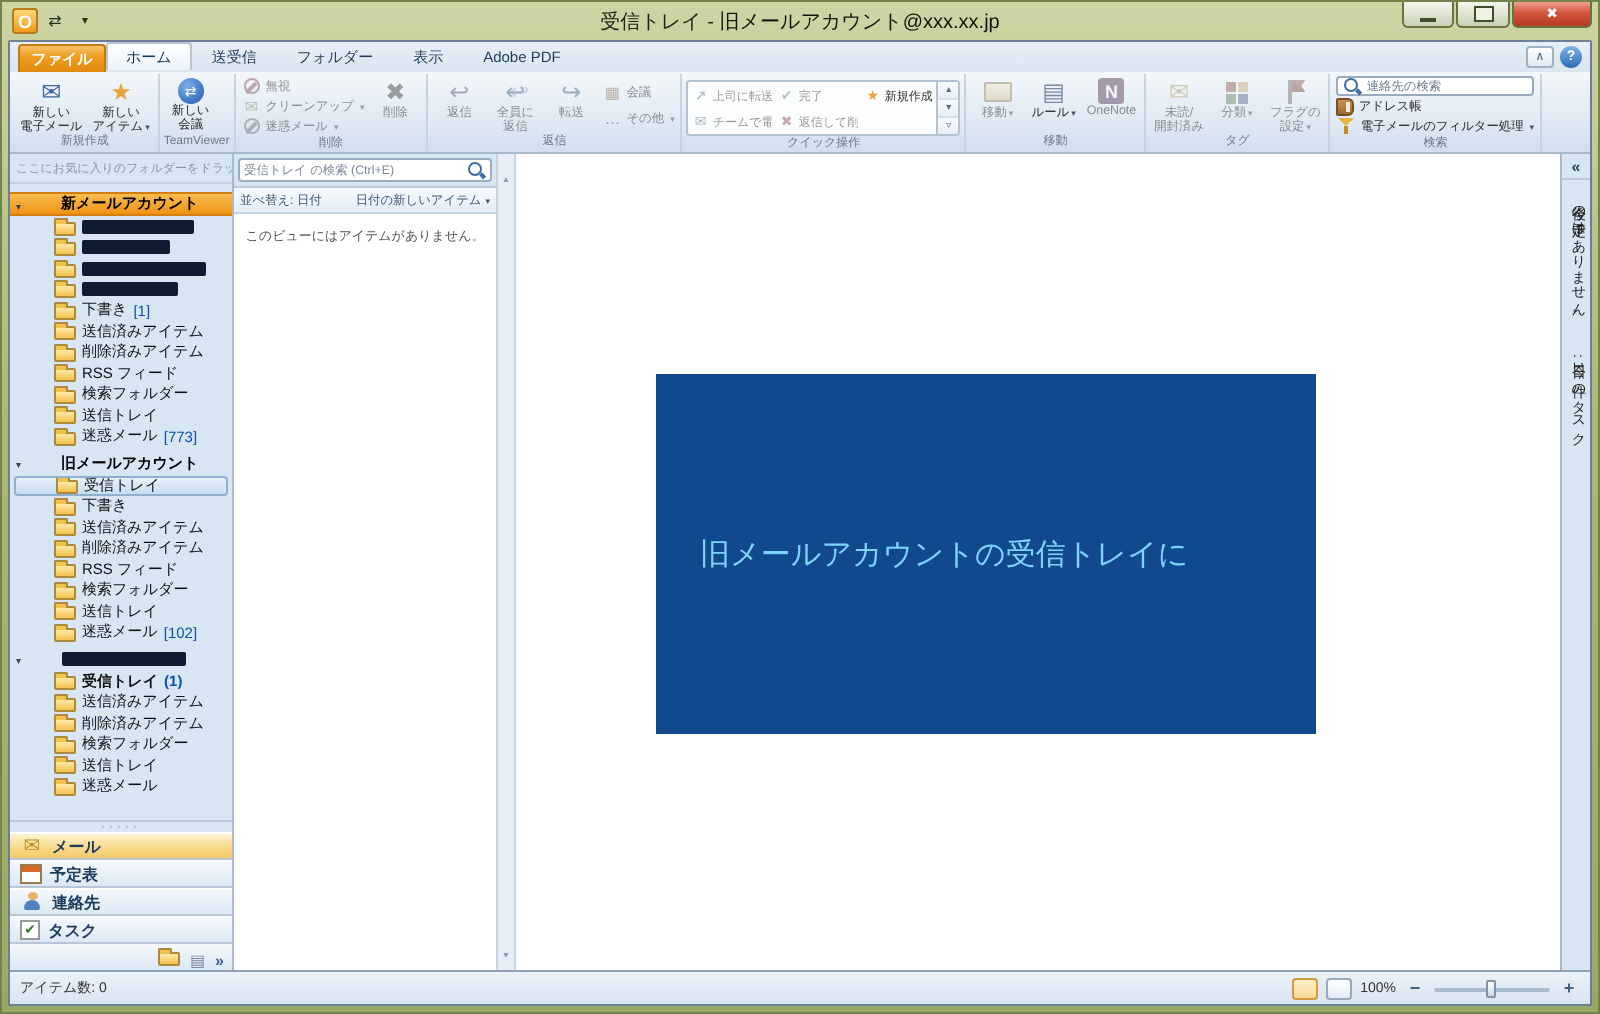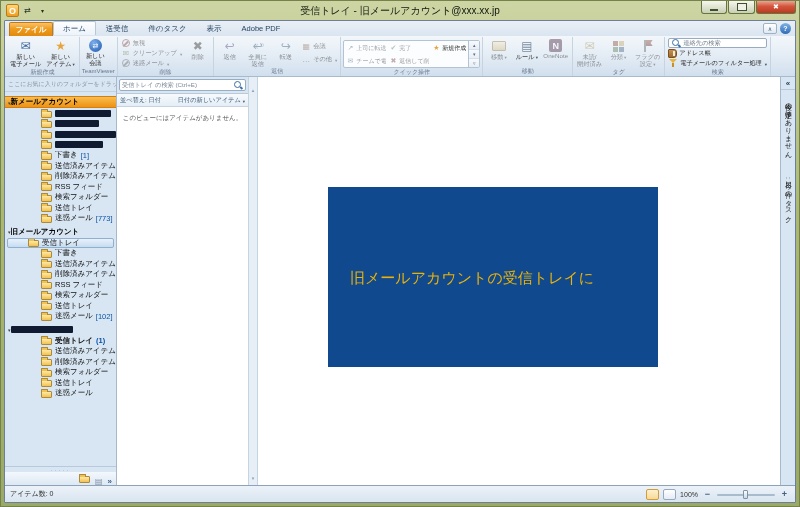--- a/index.html
+++ b/index.html
@@ -95,24 +95,24 @@
 .done-icon::before{content:"✔";color:#4f9e46}
 .reply-delete-icon::before{content:"✖";color:#c0504d}
 .new-step-icon::before{content:"★";color:#e8a33d}
 .caret{display:inline-block}
 .caret::before{content:"▾";font-size:4.5px;color:#44546a;margin-left:1px}
 
 .main{flex:1;display:flex;overflow:hidden;background:#fff}
 .folder-pane{width:112px;flex:0 0 auto;background:#d8e6f3;border-right:1px solid #a8b9cb;display:flex;flex-direction:column;overflow:hidden}
 .fav-hint{font-size:6px;color:#8a94a0;padding:3px 3px 2px;border-bottom:1px solid #c2d2e2;white-space:nowrap;overflow:hidden;flex:0 0 auto}
 .folder-tree{flex:1;overflow:hidden;padding-top:2px}
-.acct-header{display:flex;align-items:center;height:12px;font-size:7.5px;font-weight:bold;color:#000;padding-left:3px;gap:0;white-space:nowrap;margin-top:2px}
+.acct-header{display:flex;align-items:center;height:12px;font-size:7.5px;font-weight:bold;color:#000;padding-left:3px;gap:20px;white-space:nowrap;margin-top:2px}
 .acct-header.hl{background:linear-gradient(#f9bd4e,#ee9214);border-top:1px solid #d07f10;border-bottom:1px solid #d07f10}
 .tri::before{content:"▾";font-size:5px;color:#444}
-.folder-row{display:flex;align-items:center;height:10.5px;padding-left:36px;gap:3px;font-size:7.5px;color:#111;white-space:nowrap;overflow:hidden}
+.folder-row{display:flex;align-items:center;height:10.5px;padding-left:22px;gap:3px;font-size:7.5px;color:#111;white-space:nowrap;overflow:hidden}
 .folder-row.selected{background:linear-gradient(#e7f1fb,#c7dcf0);border:1px solid #90b0d0;border-radius:2px;margin:0 2px;padding-left:20px}
 .folder-row.unread{font-weight:bold}
 .folder-row .cnt{color:#0a52a8}
 .redact{height:7px;background:#101a30;border-radius:1px;display:inline-block}
 .folder-icon{width:11px;height:7px;background:linear-gradient(#ffe9a8,#f2c24e);border:1px solid #ab8a3c;border-radius:1px;margin-top:2px}
 .folder-icon::before{content:"";position:absolute;top:-3px;left:-1px;width:5px;height:2px;background:#f2c24e;border:1px solid #ab8a3c;border-bottom:none;border-radius:1px 1px 0 0}
 .nav-bottom{flex:0 0 auto}
 .splitter{height:6px;display:flex;align-items:center;justify-content:center;border-top:1px solid #b9c9da}
 .splitter::before{content:"·····";letter-spacing:2px;color:#7f93a8;font-size:6px;line-height:4px}
 .nav-btn{height:14px;display:flex;align-items:center;gap:4px;padding-left:5px;font-size:8px;font-weight:bold;color:#1e3c5c;background:linear-gradient(#f4f8fc,#dce8f3);border-top:1px solid #fff;border-bottom:1px solid #b7c7d9;white-space:nowrap}
@@ -141,21 +141,21 @@
 .sort-order i{font-style:normal}
 .sort-caret::before{content:"▾";font-size:4.5px;color:#44546a;margin-left:1px}
 .list-body{flex:1;position:relative}
 .empty-text{margin-top:7px;text-align:center;font-size:6.5px;color:#555;white-space:nowrap;overflow:hidden}
 
 .list-scrollbar{width:9px;flex:0 0 auto;background:#e8eef5;border-right:1px solid #c5d4e3;display:flex;flex-direction:column;justify-content:space-between;align-items:center;padding:1px 0}
 .scr-up::before{content:"▴";font-size:5px;color:#8aa0b8}
 .scr-dn::before{content:"▾";font-size:5px;color:#8aa0b8}
 
 .reading-pane{flex:1;background:#fff;position:relative;overflow:hidden}
-.notice{position:absolute;left:70px;top:110px;width:330px;height:180px;color:#eab308;display:flex;flex-direction:column;justify-content:center;padding-left:22px;font-size:15px;line-height:29px}
+.notice{position:absolute;left:70px;top:110px;width:330px;height:180px;color:#7dd3fc;display:flex;flex-direction:column;justify-content:center;padding-left:22px;font-size:15px;line-height:29px}
 
 .todo-strip{width:15px;flex:0 0 auto;background:#d8e6f3;border-left:1px solid #a8b9cb;display:flex;flex-direction:column;align-items:center;overflow:hidden}
 .todo-expand{height:13px;width:100%;display:flex;align-items:center;justify-content:center;border-bottom:1px solid #b9c9da}
 .todo-expand::before{content:"«";font-size:8px;color:#1e3c5c;font-weight:bold}
 .vtext{writing-mode:vertical-rl;font-size:7px;color:#222;margin-top:8px;white-space:nowrap}
 .vtext.v2{margin-top:16px}
 
 .statusbar{height:17px;background:linear-gradient(#ecf2f9,#d9e5f1);border-top:1px solid #8fa3b8;display:flex;align-items:center;padding:0 5px;font-size:7px;color:#333;flex:0 0 auto}
 .sb-right{margin-left:auto;display:flex;align-items:center;gap:4px}
 .view-btn{width:13px;height:11px;border:1px solid #97a9bd;background:linear-gradient(#fff,#e4ecf4);border-radius:2px}
@@ -184,21 +184,21 @@
       <span class="wc max"></span>
       <span class="wc close"></span>
     </div>
   </div>
   <div class="client">
     <div class="tabrow">
       <div class="file-tab">ファイル</div>
       <div class="tabstrip">
           <div class="tab active">ホーム</div>
           <div class="tab">送受信</div>
-          <div class="tab">件のタスク</div>
+          <div class="tab">フォルダー</div>
           <div class="tab">表示</div>
           <div class="tab">Adobe PDF</div>
         </div>
       <div class="tab-right">
         <span class="mini-ribbon-btn"></span>
         <span class="help-btn"></span>
       </div>
     </div>
     <div class="ribbon">
         <div class="rgroup">
@@ -513,20 +513,38 @@
               <span class="icn folder-icon"></span>
               <span>送信トレイ</span>
             </div>
             <div class="folder-row">
               <span class="icn folder-icon"></span>
               <span>迷惑メール</span>
             </div>
           </div>
         <div class="nav-bottom">
           <div class="splitter"></div>
+          <div>
+              <div class="nav-btn selected">
+                <span class="icn mail-nav-icon"></span>
+                <span>メール</span>
+              </div>
+              <div class="nav-btn">
+                <span class="icn calendar-nav-icon"></span>
+                <span>予定表</span>
+              </div>
+              <div class="nav-btn">
+                <span class="icn contacts-nav-icon"></span>
+                <span>連絡先</span>
+              </div>
+              <div class="nav-btn">
+                <span class="icn tasks-nav-icon"></span>
+                <span>タスク</span>
+              </div>
+            </div>
           <div class="nav-mini">
             <span class="icn folder-icon"></span>
             <span class="shortcuts"></span>
             <span class="navopts"></span>
           </div>
         </div>
       </div>
       <div class="list-pane">
         <div class="search-row">
           <div class="search-box">

